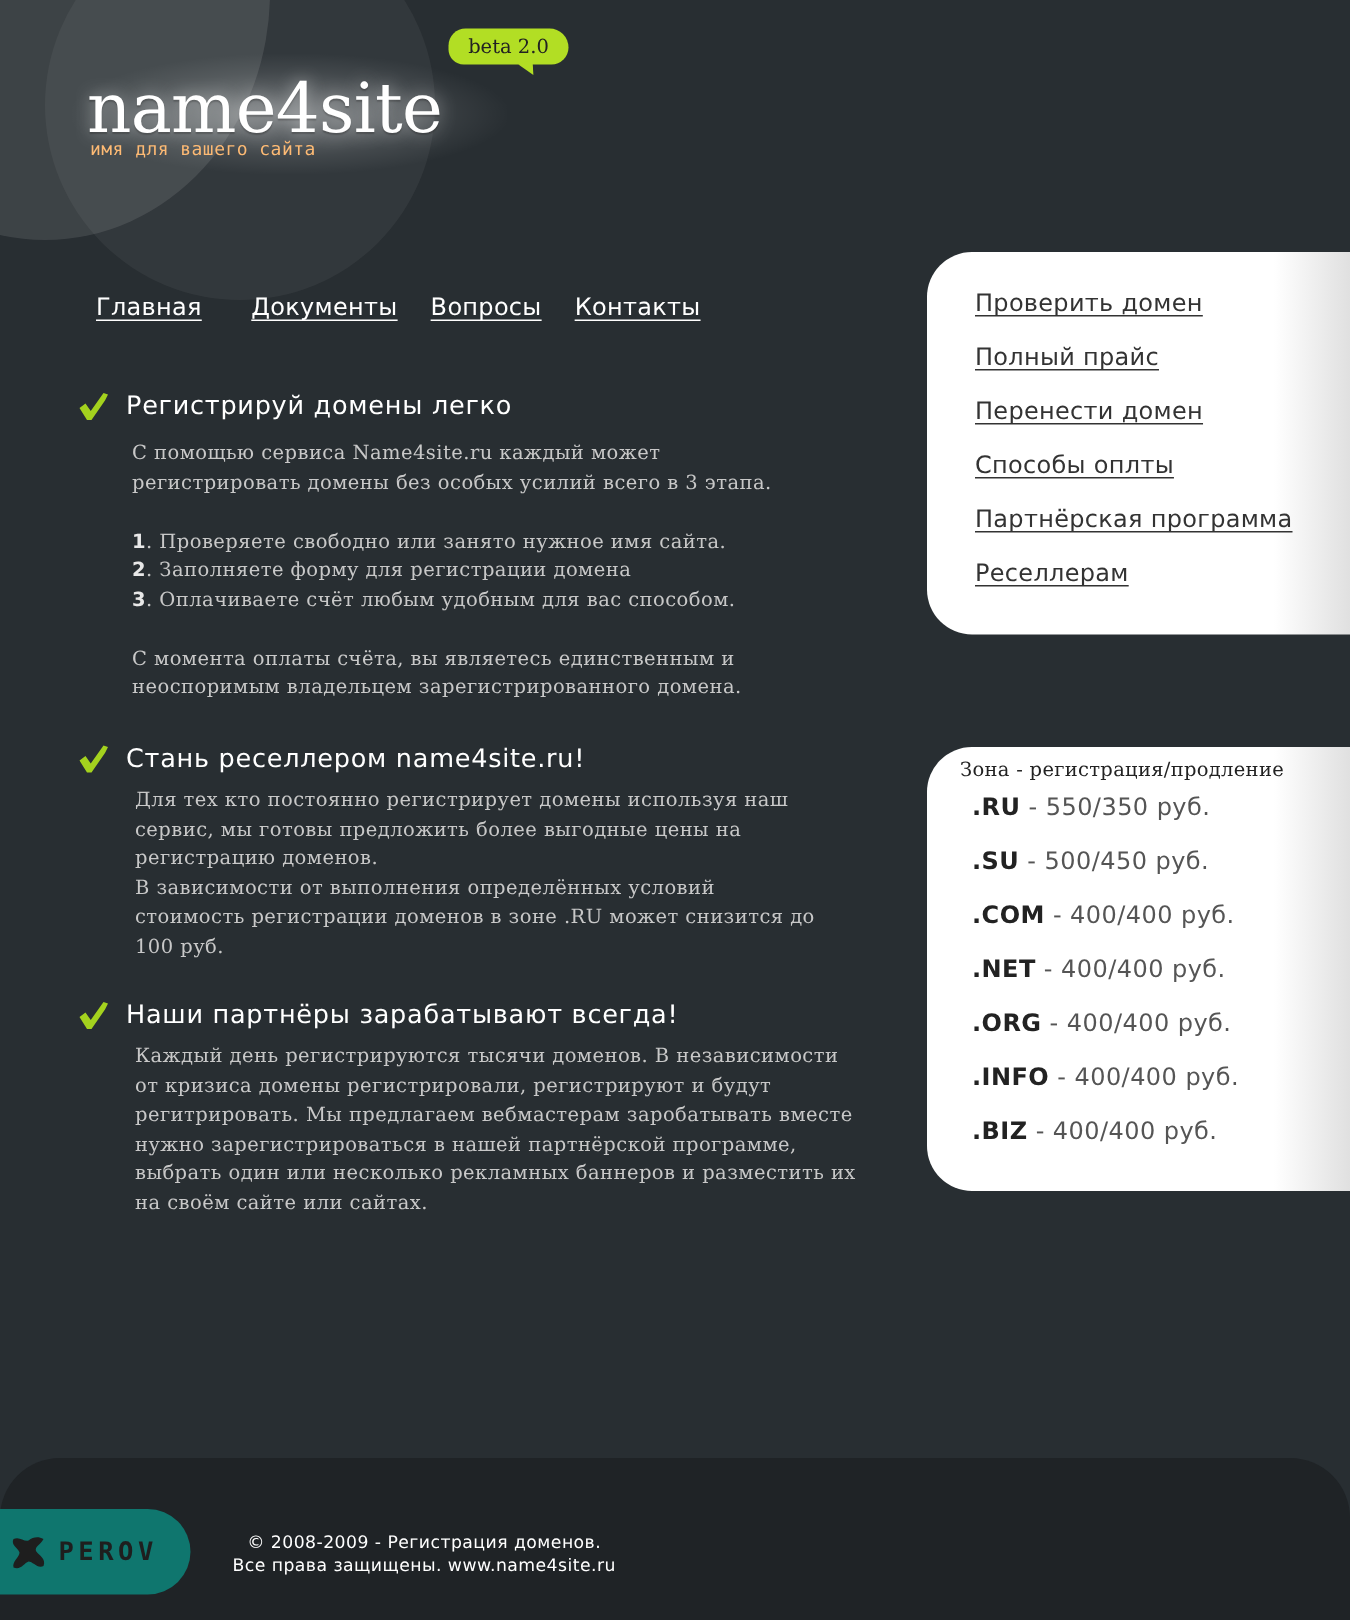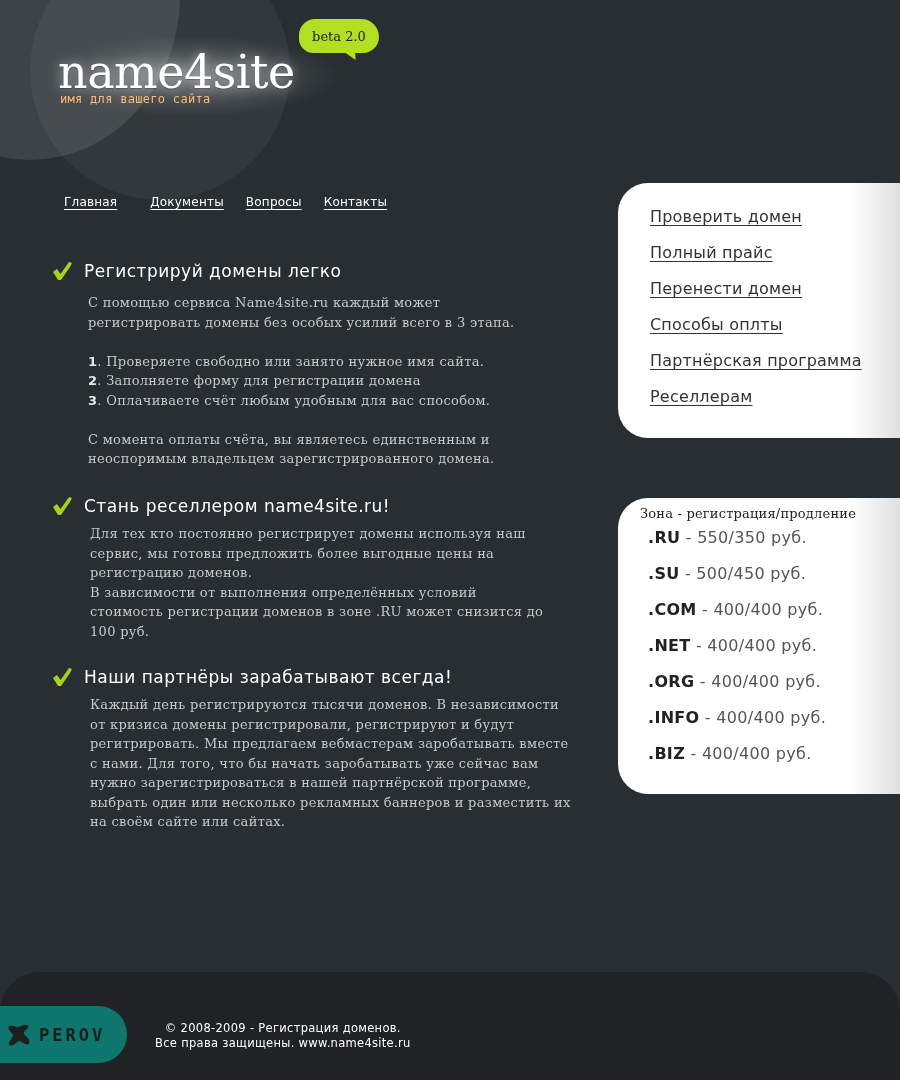--- a/index.html
+++ b/index.html
@@ -26,34 +26,34 @@
     font-size: 46px; font-weight: normal; color: #fff; letter-spacing: -0.5px;
     line-height: 52px;
     text-shadow: 0 0 12px rgba(255,255,255,0.5), 0 1px 1px rgba(0,0,0,0.3);
   }
   .tagline {
     position: relative;
     font-family: "DejaVu Sans Mono", monospace; font-size: 12px; color: #fdba74;
     margin-top: -6px; margin-left: 2px; letter-spacing: 0.3px;
   }
   .beta {
-    position: absolute; left: 299px; top: 19px; width: 80px; height: 34px;
+    position: absolute; left: 299px; top: 19px; width: 80px; height: 24px;
     background: #b2de24; border-radius: 18px 20px 18px 16px;
     color: #222; font-family: "DejaVu Serif", serif; font-size: 13px;
     display: flex; align-items: center; justify-content: center;
   }
   .beta::after {
     content: ""; position: absolute; right: 22px; bottom: -8px;
     border-left: 7px solid transparent; border-right: 3px solid transparent;
     border-top: 10px solid #b2de24; transform: rotate(-20deg);
   }
 
   .topnav { position: absolute; left: 64px; top: 195px; display: flex; }
   .topnav a {
-    color: #fff; font-size: 12px; text-decoration: underline; text-underline-offset: 3px;
+    color: #fff; font-size: 16px; text-decoration: underline; text-underline-offset: 3px;
     margin-right: 22px; letter-spacing: 0.2px; font-family: "DejaVu Sans", sans-serif;
   }
   .topnav a:first-child { margin-right: 33px; }
 
   .section { position: absolute; left: 52px; width: 545px; }
   .sec-title { display: flex; align-items: center; height: 24px; }
   .check { width: 22px; height: 22px; margin-right: 10px; }
   .sec-title h2 { font-size: 17px; font-weight: normal; color: #fff; letter-spacing: 0.5px; }
   .sec-body {
     font-family: "DejaVu Serif", serif; font-size: 13px; color: #c8c8c8;
@@ -61,21 +61,21 @@
   }
   .sec-body p { margin: 0; }
   .sec-body .gap { height: 19.5px; }
   .sec-body b { font-family: "DejaVu Sans", sans-serif; color: #e8e8e8; }
 
   .panel {
     position: absolute; left: 618px; width: 282px; background: #fff;
     border-radius: 30px 0 0 30px;
     background: linear-gradient(to right, #ffffff 0%, #ffffff 82%, #e0e0e0 100%);
   }
-  .panel-links { top: 183px; height: 255px; padding: 23px 16px 0 32px; }
+  .panel-links { top: 168px; height: 255px; padding: 23px 16px 0 32px; }
   .panel-links a {
     display: block; color: #333; font-size: 16px; text-decoration: underline;
     text-underline-offset: 3px; margin-bottom: 14px; line-height: 22px; letter-spacing: 0.2px;
   }
   .panel-zones { top: 498px; height: 296px; padding: 8px 0 0 22px; }
   .zone-head { font-family: "DejaVu Serif", serif; font-size: 13px; color: #222; letter-spacing: 0.2px; }
   .zone-list { margin-top: 6px; margin-left: 8px; }
   .zone-item { font-size: 16px; color: #555; height: 36px; line-height: 22px; letter-spacing: 0.3px; }
   .zone-item b { color: #222; font-weight: bold; }
 
@@ -161,21 +161,20 @@
   <div class="sec-title">
     <svg class="check" viewBox="0 0 22 22">
         <path d="M1 12 L5 9 L8.5 14 L17 2 L20 3 L18 7 L9 20 L6 20 Z" fill="#a4d21e"></path>
       </svg>
     <h2>Наши партнёры зарабатывают всегда!</h2>
   </div>
   <div class="sec-body" style="margin-left:38px;">
     <p>Каждый день регистрируются тысячи доменов. В независимости</p>
     <p>от кризиса домены регистрировали, регистрируют и будут</p>
     <p>регитрировать. Мы предлагаем вебмастерам заробатывать вместе</p>
-    <p>с нами. Для того, что бы начать заробатывать уже сейчас вам</p>
     <p>нужно зарегистрироваться в нашей партнёрской программе,</p>
     <p>выбрать один или несколько рекламных баннеров и разместить их</p>
     <p>на своём сайте или сайтах.</p>
   </div>
 </div>
 
 <div class="panel panel-links">
   <a href="#">Проверить домен</a>
   <a href="#">Полный прайс</a>
   <a href="#">Перенести домен</a>

